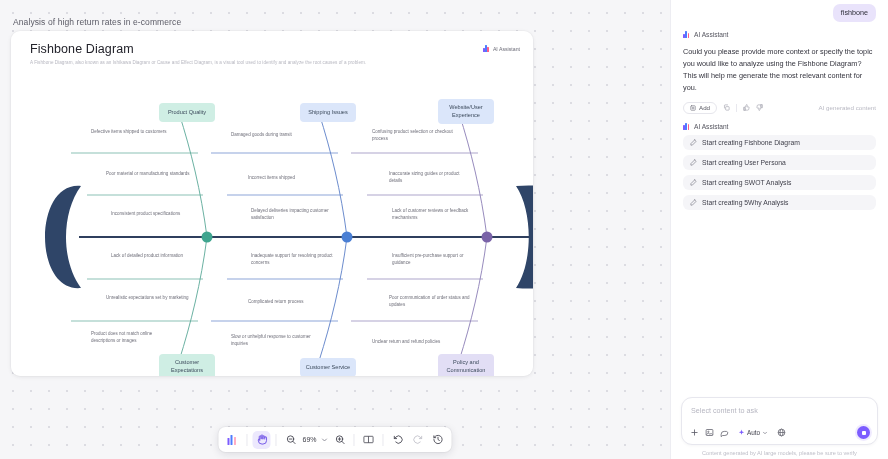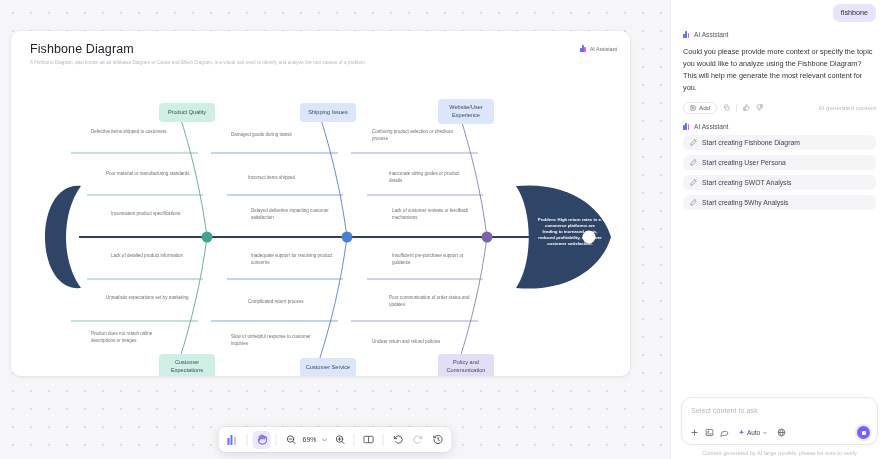--- a/index.html
+++ b/index.html
@@ -21,21 +21,21 @@
     background-size: 18px 18px;
     background-position: 4px 4px;
     overflow: hidden;
   }
   .canvas-title {
     position: absolute; left: 13px; top: 17px;
     font-size: 8.5px; color: #5b5b66; letter-spacing: .1px;
   }
   .card {
     position: absolute; left: 11px; top: 31px;
-    width: 619px; height: 345px;
+    width: 522px; height: 345px;
     background: #fff; border-radius: 9px;
     box-shadow: 0 1px 4px rgba(20,20,40,.08), 0 0 0 1px rgba(0,0,0,.02);
     overflow: hidden;
   }
   .card-head { position: absolute; left: 19px; top: 11px; }
   .card-title { font-size: 12.5px; color: #23232b; font-weight: 400; letter-spacing: .1px; }
   .card-sub {
     margin-top: 4px; font-size: 4.6px; color: #b7b7c0; letter-spacing: .05px;
     white-space: nowrap;
   }
@@ -171,20 +171,21 @@
   }
   .top-chip-row { display: flex; }
 </style>
 </head>
 <body>
 
 <div class="app">
 
   <div class="canvas">
 
+    <div class="canvas-title">Analysis of high return rates in e-commerce</div>
 
     <div class="card">
 
       <div class="card-head">
         <div class="card-title">Fishbone Diagram</div>
         <div class="card-sub">A Fishbone Diagram, also known as an Ishikawa Diagram or Cause and Effect Diagram, is a visual tool used to identify and analyze the root causes of a problem.</div>
       </div>
 
       <div class="ai-badge">
         <span class="ai-mark">

